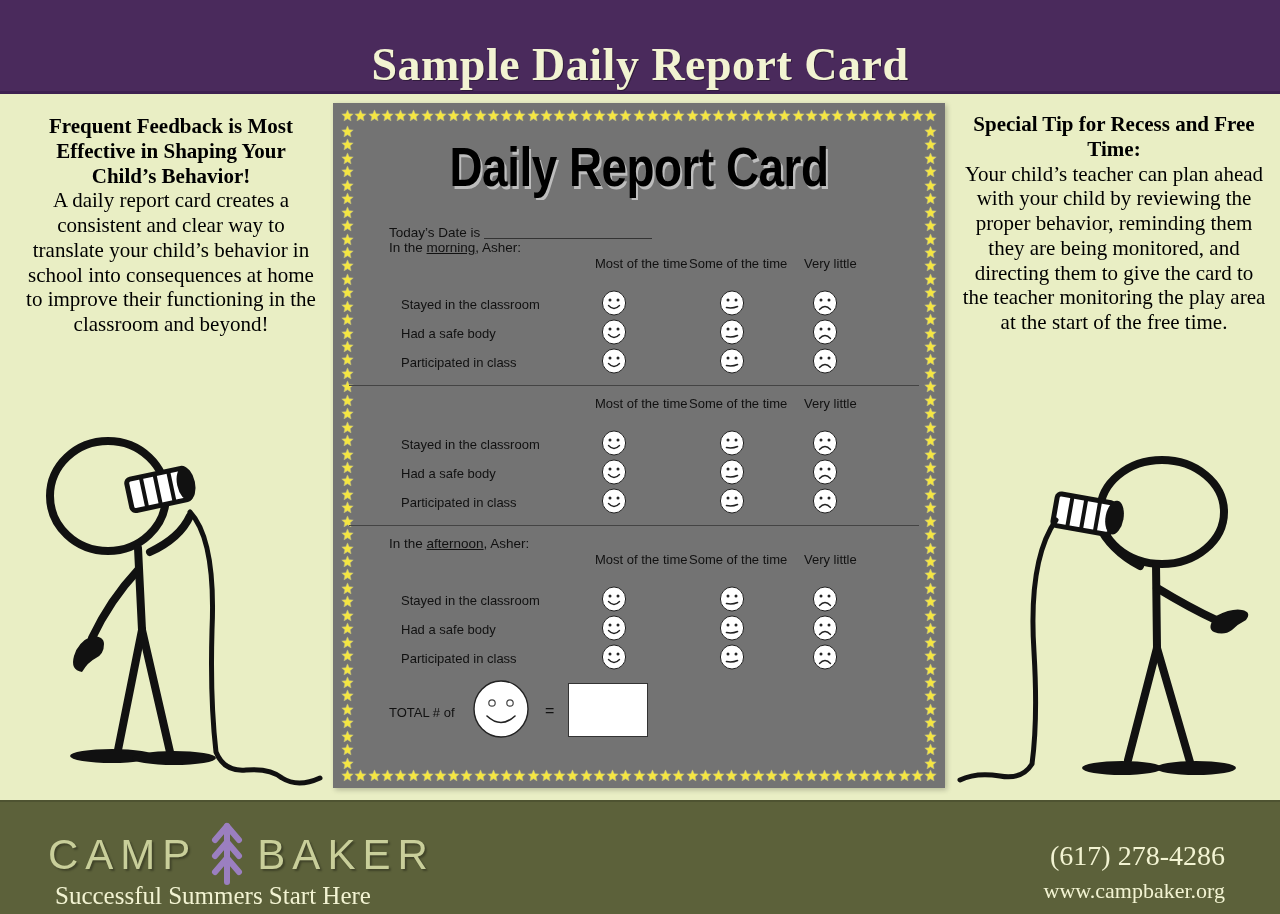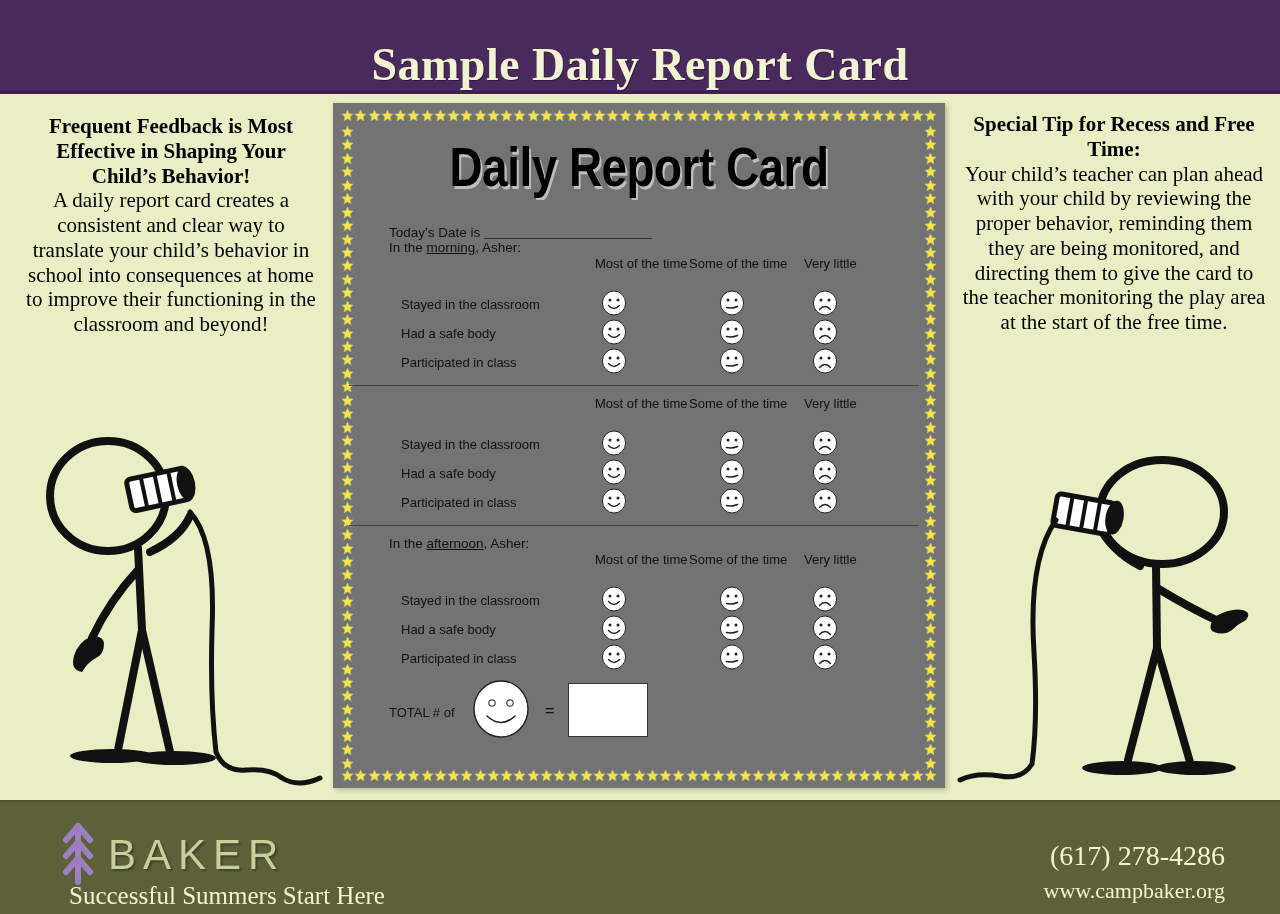--- a/index.html
+++ b/index.html
@@ -243,21 +243,20 @@
     color: #c9cf9a;
     text-shadow: 2px 2px 2px rgba(0,0,0,0.3);
   }
   .logo-tree { margin: 0 10px; }
   .tagline {
     position: absolute;
     left: 55px; top: 80px;
     font-family: "Liberation Serif", serif;
     font-size: 25px;
     color: #f2f3d2;
-    margin-left: 14px;
   }
   .contact {
     position: absolute;
     right: 55px; top: 38px;
     text-align: right;
     font-family: "Liberation Serif", serif;
     color: #f2f3d2;
   }
   .contact .phone { font-size: 28px; font-weight: normal; display: block; }
   .contact .web   { font-size: 22px; font-weight: normal; display: block; margin-top: 6px; }
@@ -1510,20 +1509,21 @@
       <rect x="8" y="0" width="58" height="32" rx="4" fill="#fff" stroke="#111" stroke-width="5"></rect>
       <path d="M23 1 L23 31 M37 1 L37 31 M51 1 L51 31" stroke="#111" stroke-width="4" fill="none"></path>
       <ellipse cx="68" cy="14" rx="9" ry="17" fill="#111"></ellipse>
     </g>
     <path d="M106 100 Q78 140 84 232 Q88 300 82 344 Q72 360 50 356 Q26 352 10 360" fill="none" stroke="#111" stroke-width="5" stroke-linecap="round"></path>
   </svg>
 </div>
 
 <div class="footer">
   <div class="logo-wrap">
+    <span class="logo-word">CAMP</span>
     <span class="logo-tree">
       <svg width="40" height="66" viewBox="0 0 40 66">
         <g stroke="#9b7fc0" stroke-width="6" fill="none" stroke-linecap="round" stroke-linejoin="round">
           <path d="M20 62 L20 6"></path>
           <path d="M8 20 L20 6 L32 20"></path>
           <path d="M8 36 L20 22 L32 36"></path>
           <path d="M8 52 L20 38 L32 52"></path>
         </g>
       </svg>
     </span>

